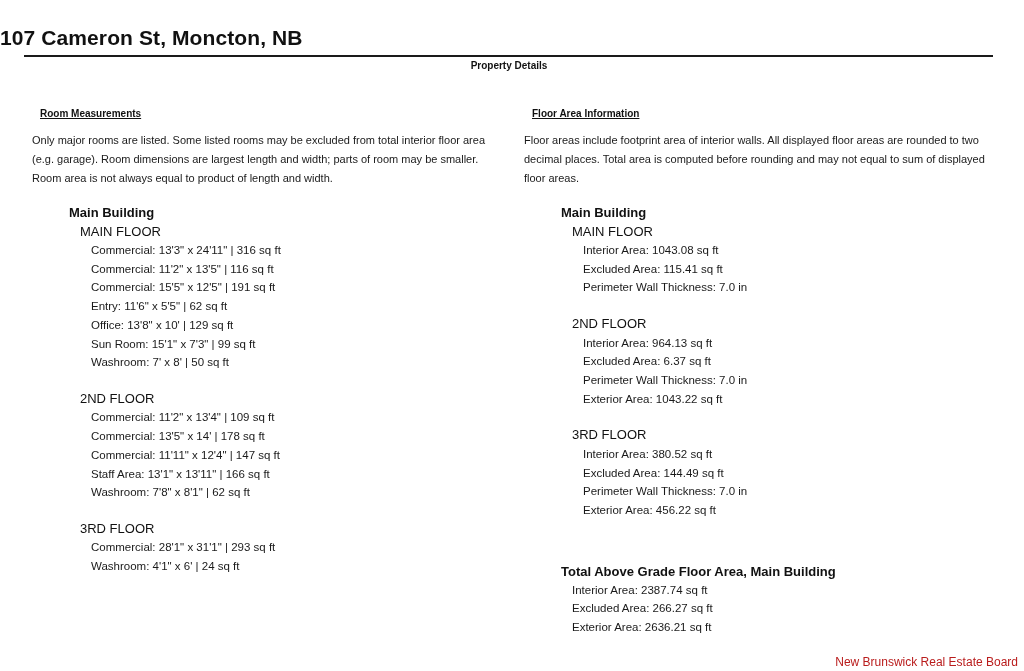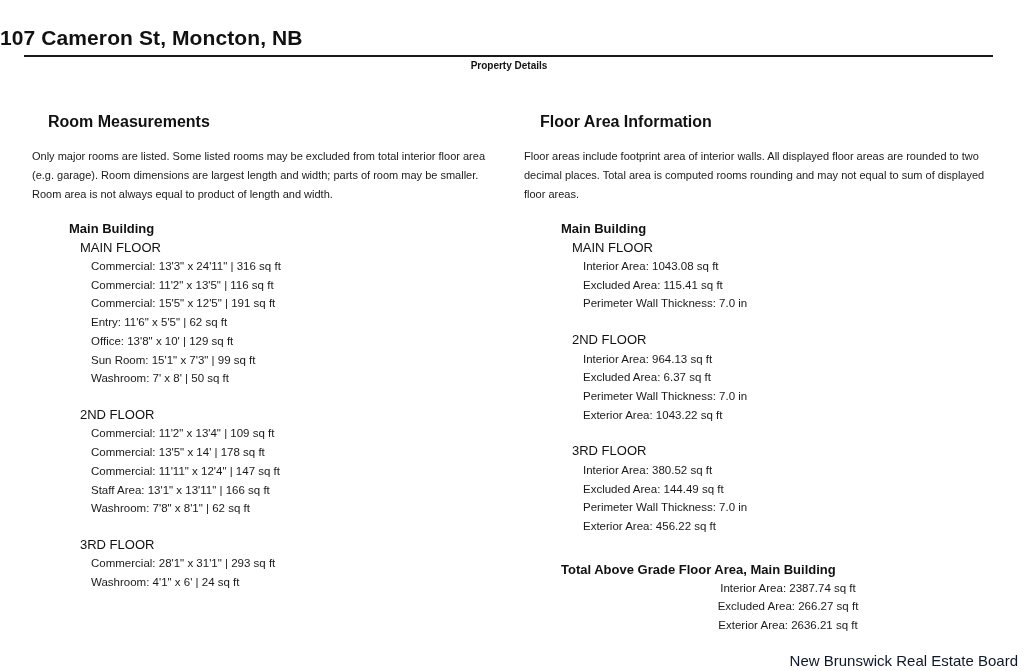--- a/index.html
+++ b/index.html
@@ -45,24 +45,25 @@
       color: #111;
     }
     .col {
       position: absolute;
       top: 97px;
     }
     .col.left { left: 32px; width: 470px; }
     .col.right { left: 524px; width: 480px; }
 
     .section-heading {
-      font-size: 16px;
+      font-size: 10px;
       font-weight: bold;
       line-height: 18px;
-      margin: 16px;
+      margin: 8px;
+      text-decoration: underline;
     }
     .section-desc {
       font-size: 11px;
       line-height: 19px;
       margin: 0;
       color: #1a1a1a;
     }
     .building {
       margin-top: 16px;
       padding-left: 37px;
@@ -83,41 +84,40 @@
     .floor-item {
       font-size: 11.5px;
       line-height: 18.7px;
       padding-left: 11px;
       color: #1a1a1a;
     }
     .floor + .floor {
       margin-top: 18px;
     }
     .totals {
-      margin-top: 24px;
+      margin-top: 42px;
       padding-left: 37px;
     }
     .totals-heading {
       font-size: 13px;
       font-weight: bold;
       line-height: 19px;
     }
     .totals-item {
       font-size: 11.5px;
       line-height: 18.7px;
       padding-left: 11px;
       color: #1a1a1a;
-      text-align: center;
     }
     .footer {
       position: absolute;
       right: 6px;
       bottom: 2px;
-      font-size: 15px;
-      color: #0f172a;
+      font-size: 12px;
+      color: #b91c1c;
     }
   </style>
 </head>
 <body>
 
 <div class="title">107 Cameron St, Moncton, NB</div>
 <div class="rule"></div>
 <div class="subtitle">Property Details</div>
 
 <div class="col left">
@@ -150,21 +150,21 @@
     <div class="floor">
       <div class="floor-heading">3RD FLOOR</div>
       <div class="floor-item">Commercial: 28'1" x 31'1" | 293 sq ft</div>
       <div class="floor-item">Washroom: 4'1" x 6' | 24 sq ft</div>
     </div>
   </div>
 </div>
 
 <div class="col right">
   <h2 class="section-heading">Floor Area Information</h2>
-  <p class="section-desc">Floor areas include footprint area of interior walls. All displayed floor areas are rounded to two decimal places. Total area is computed rooms rounding and may not equal to sum of displayed floor areas.</p>
+  <p class="section-desc">Floor areas include footprint area of interior walls. All displayed floor areas are rounded to two decimal places. Total area is computed before rounding and may not equal to sum of displayed floor areas.</p>
 
   <div class="building">
     <div class="building-heading">Main Building</div>
 
     <div class="floor">
       <div class="floor-heading">MAIN FLOOR</div>
       <div class="floor-item">Interior Area: 1043.08 sq ft</div>
       <div class="floor-item">Excluded Area: 115.41 sq ft</div>
       <div class="floor-item">Perimeter Wall Thickness: 7.0 in</div>
     </div>

